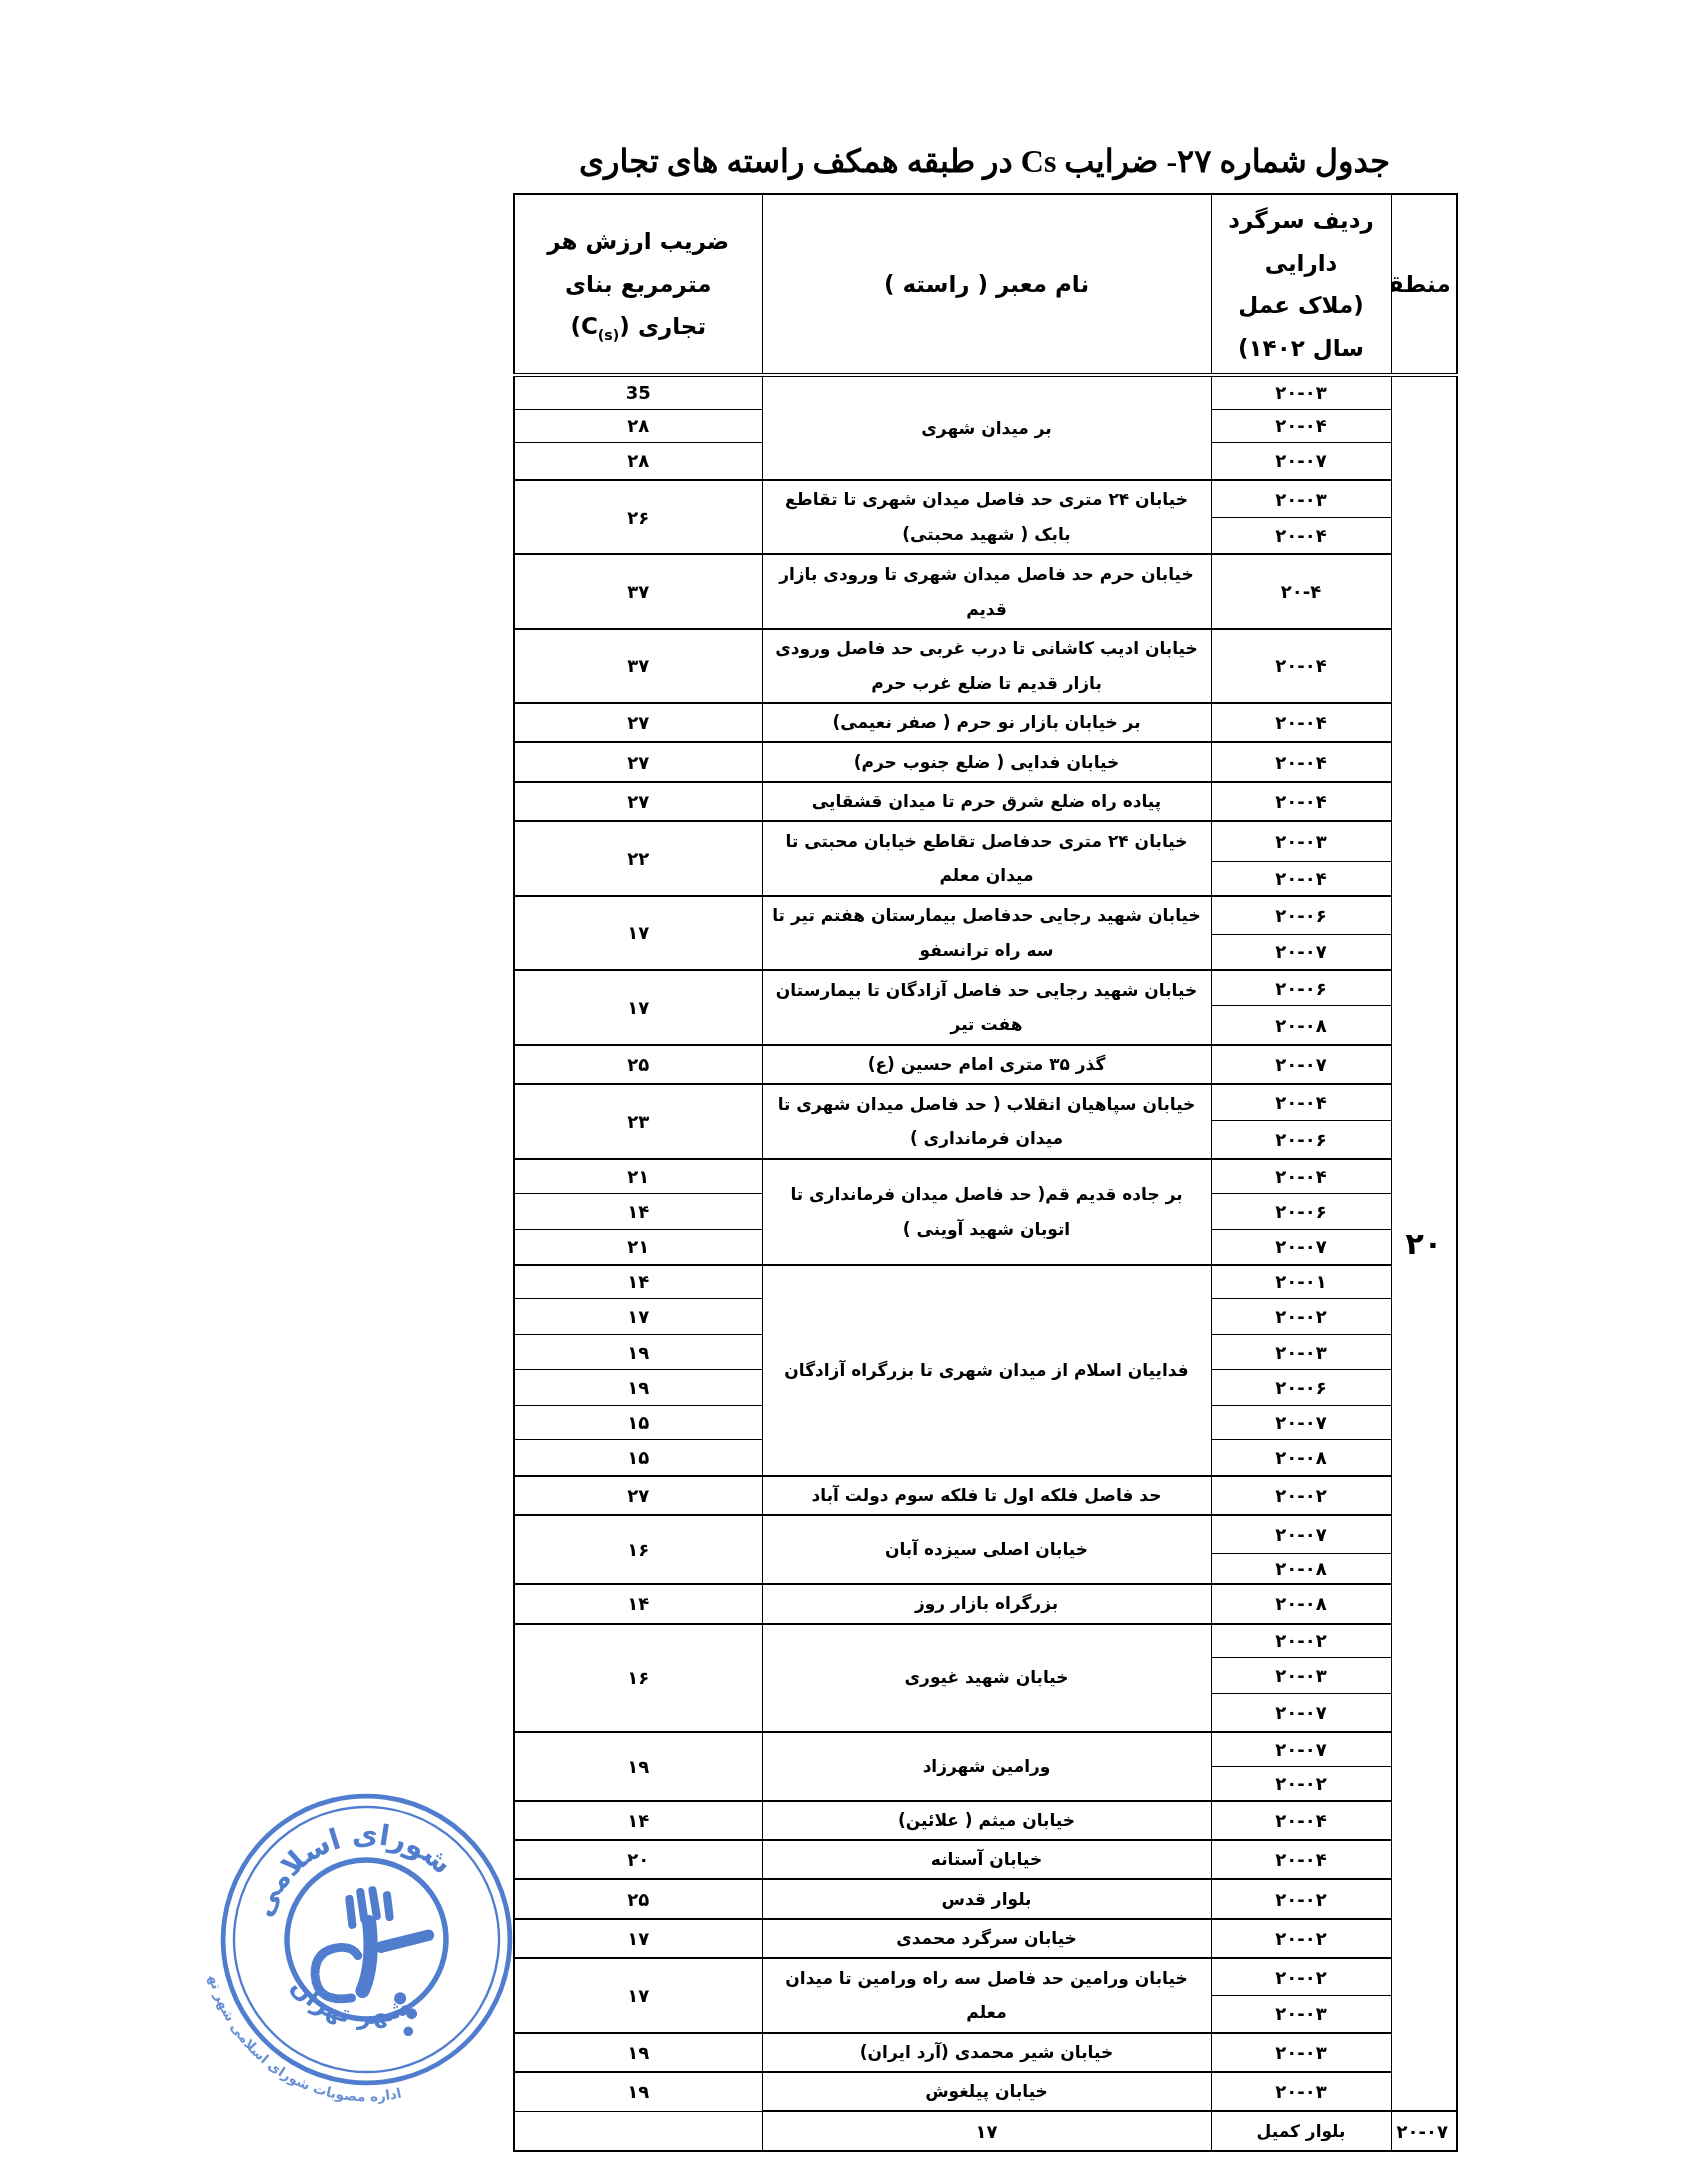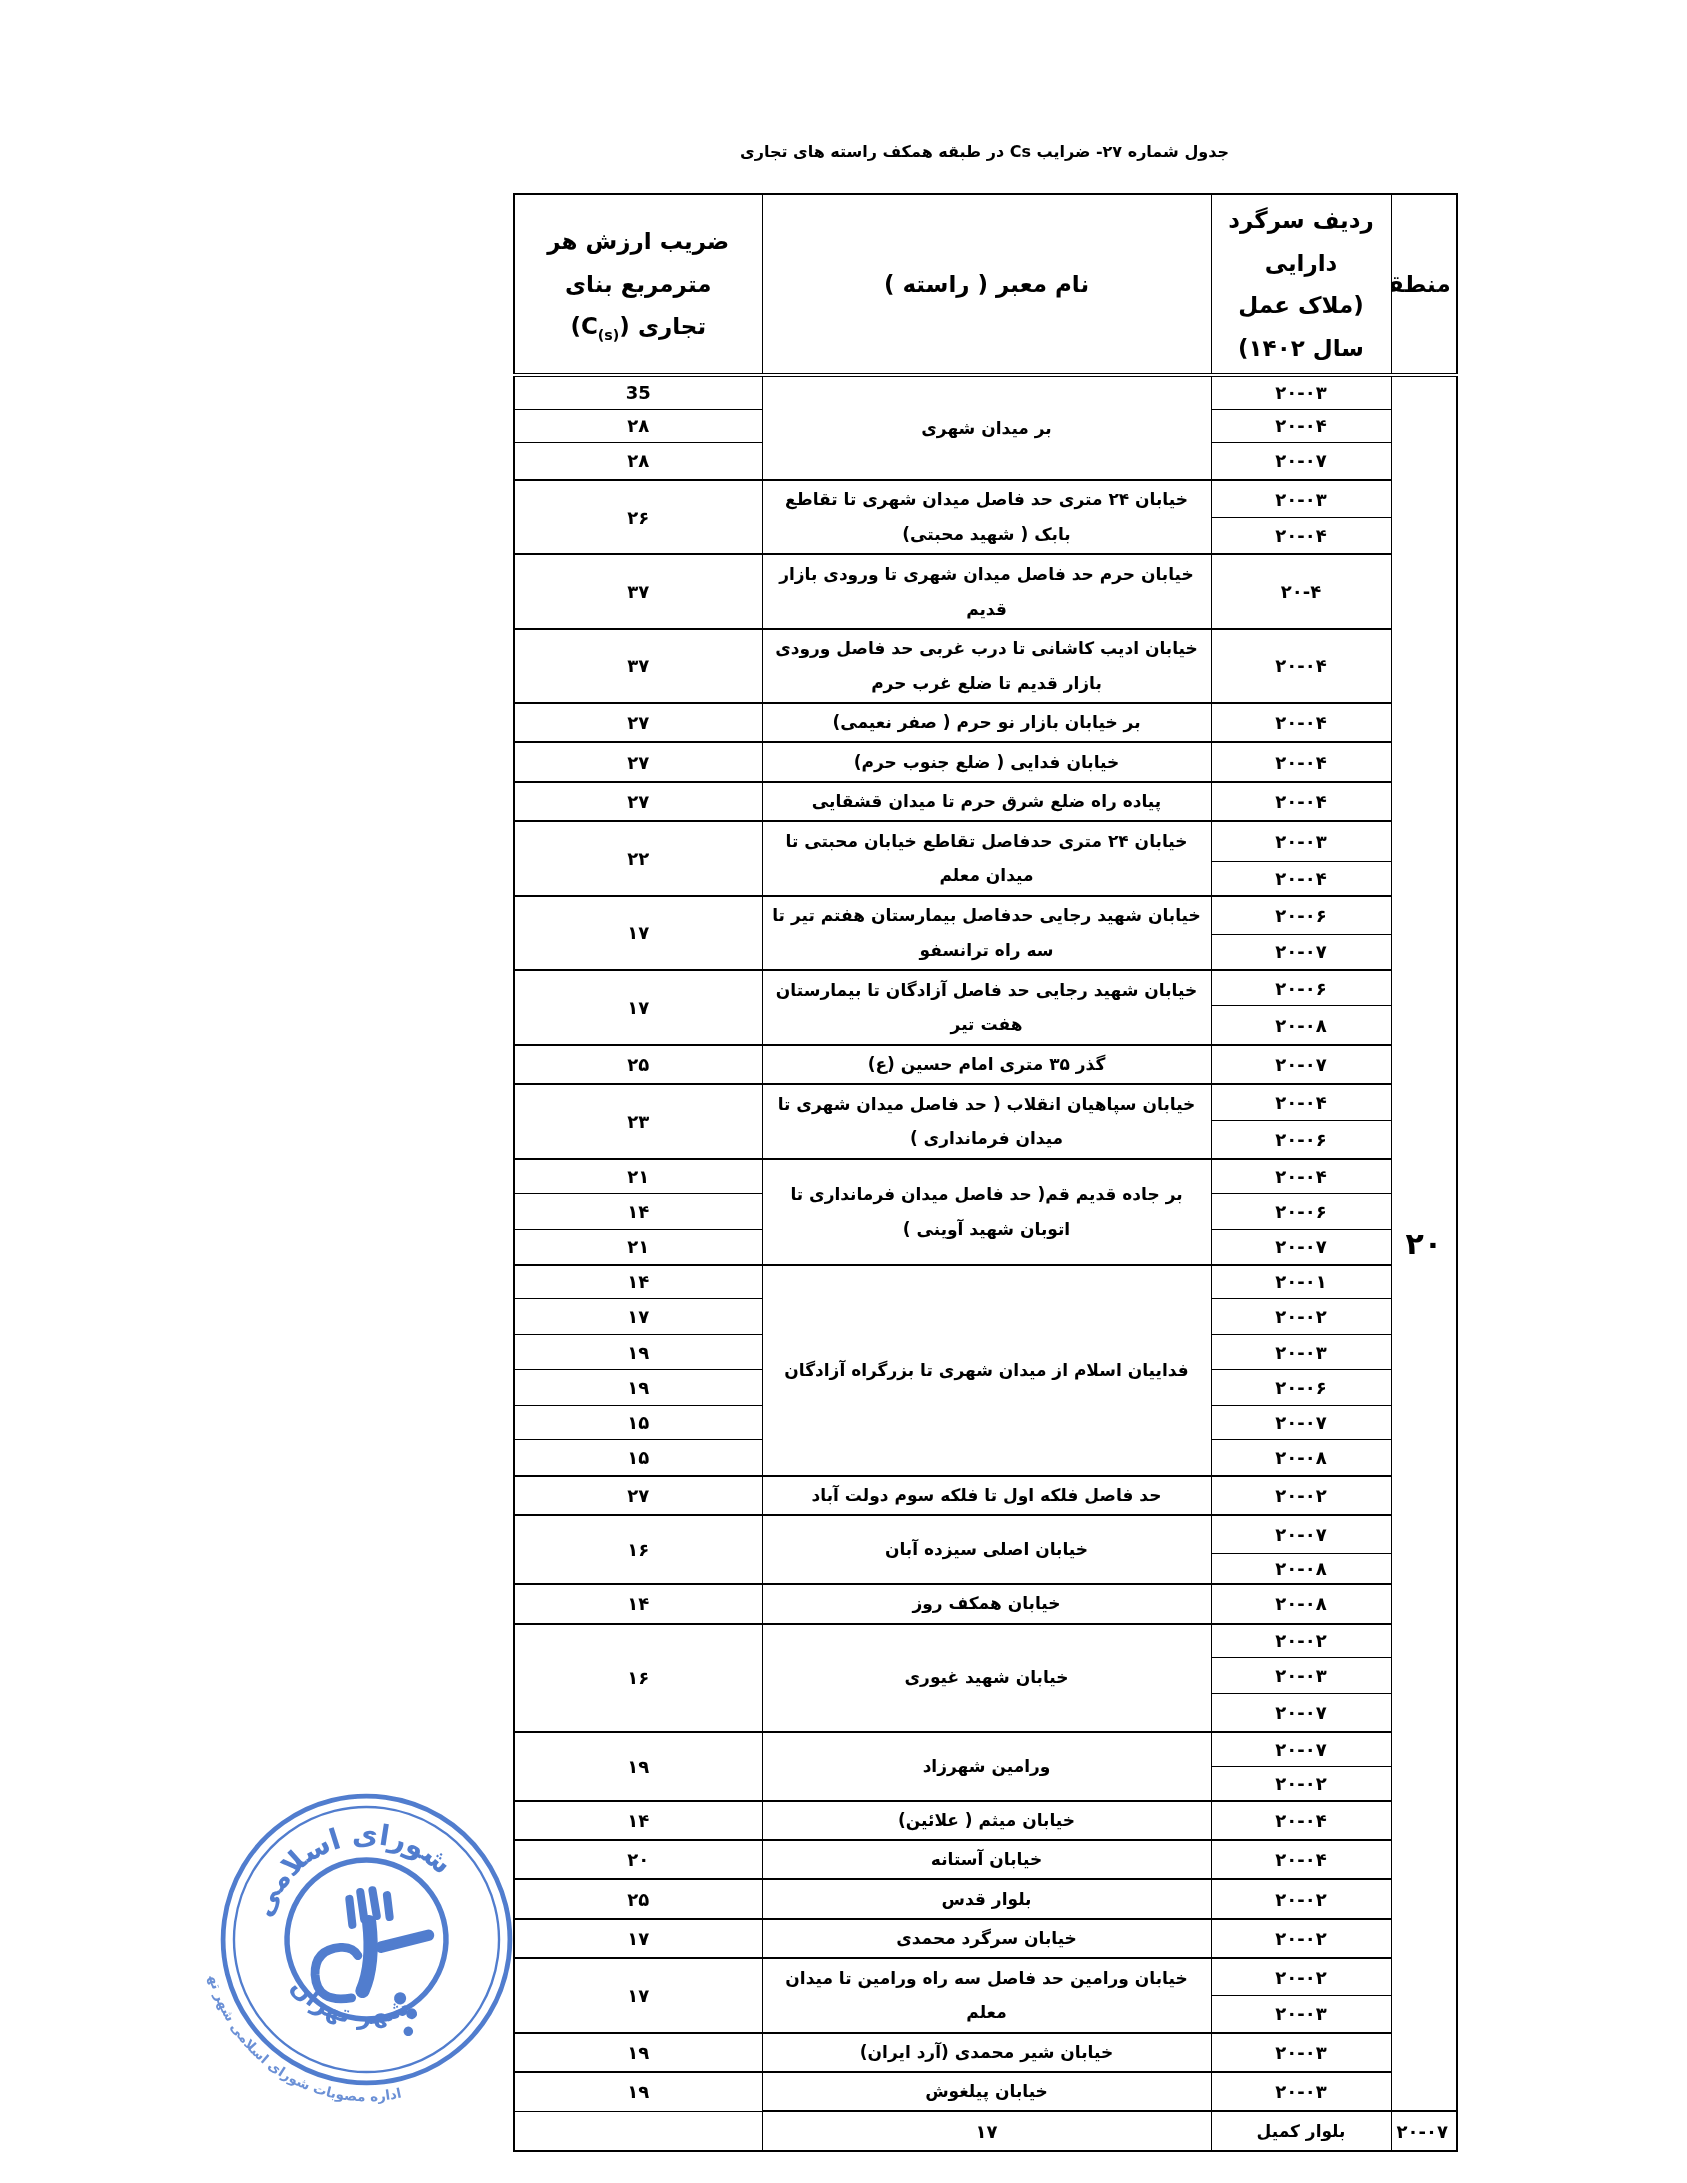--- a/index.html
+++ b/index.html
@@ -2,22 +2,23 @@
 <html lang="fa" style="--stamp-blue: #3a6cc8;font-size:10.6px"><head>
 <meta charset="utf-8">
 <style>
   html,body{margin:0;padding:0;}
   body{
     width:1687px;height:2183px;position:relative;background:#ffffff;
     font-family:"DejaVu Sans",sans-serif;color:#000;
   }
   .page-title{
     position:absolute;top:142px;left:513px;width:943px;
-    text-align:center;font-size:16px;font-weight:bold;direction:rtl;
+    text-align:center;font-size:32px;font-weight:bold;direction:rtl;
     letter-spacing:0;
+    font-family:Liberation Serif, serif;
   }
   table.main{
     position:absolute;top:193px;left:513px;width:943px;
     border-collapse:collapse;table-layout:fixed;direction:rtl;
     border:2px solid #000;
   }
   table.main td{
     border:1.7px solid #000;text-align:center;vertical-align:middle;
     font-weight:bold;padding:1.3px 8px;box-sizing:border-box;overflow:hidden;
   }
@@ -201,21 +202,21 @@
       <tr class="gs" style="height: 38px;">
         <td class="blk">۲۰-۰۷</td>
         <td class="st" rowspan="2">خیابان اصلی سیزده آبان</td>
         <td class="cf" rowspan="2">۱۶</td>
       </tr>
       <tr style="height: 31px;">
         <td class="blk">۲۰-۰۸</td>
       </tr>
       <tr class="gs" style="height: 38px;">
         <td class="blk">۲۰-۰۸</td>
-        <td class="st" rowspan="1">خیابان همکف روز</td>
+        <td class="st" rowspan="1">بزرگراه بازار روز</td>
         <td class="cf">۱۴</td>
       </tr>
       <tr class="gs" style="height: 34px;">
         <td class="blk">۲۰-۰۲</td>
         <td class="st" rowspan="3">خیابان شهید غیوری</td>
         <td class="cf" rowspan="3">۱۶</td>
       </tr>
       <tr style="height: 36px;">
         <td class="blk">۲۰-۰۳</td>
       </tr>

